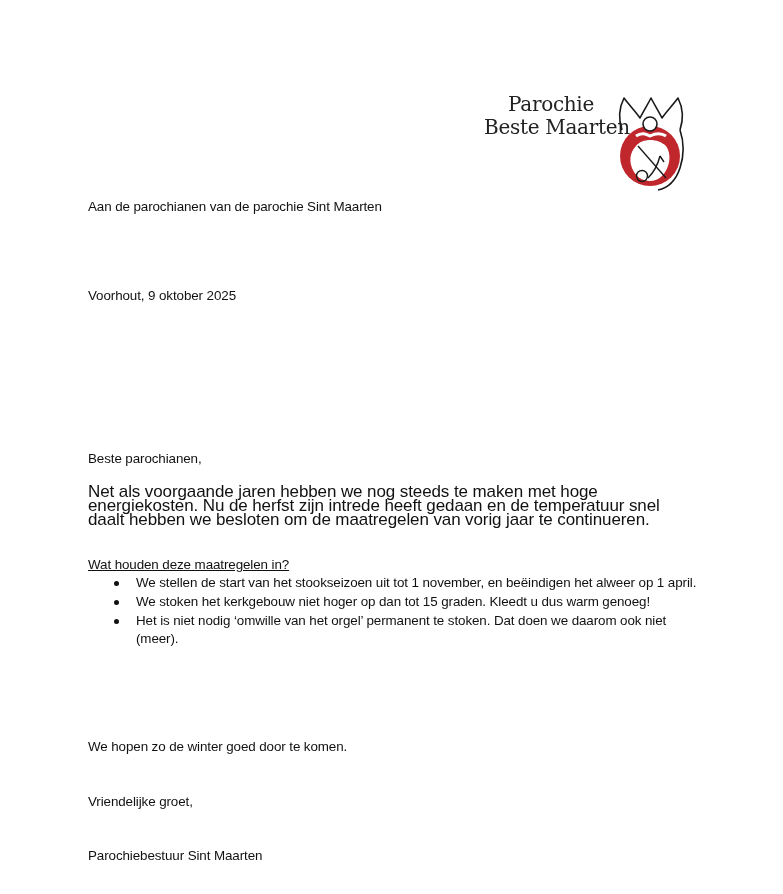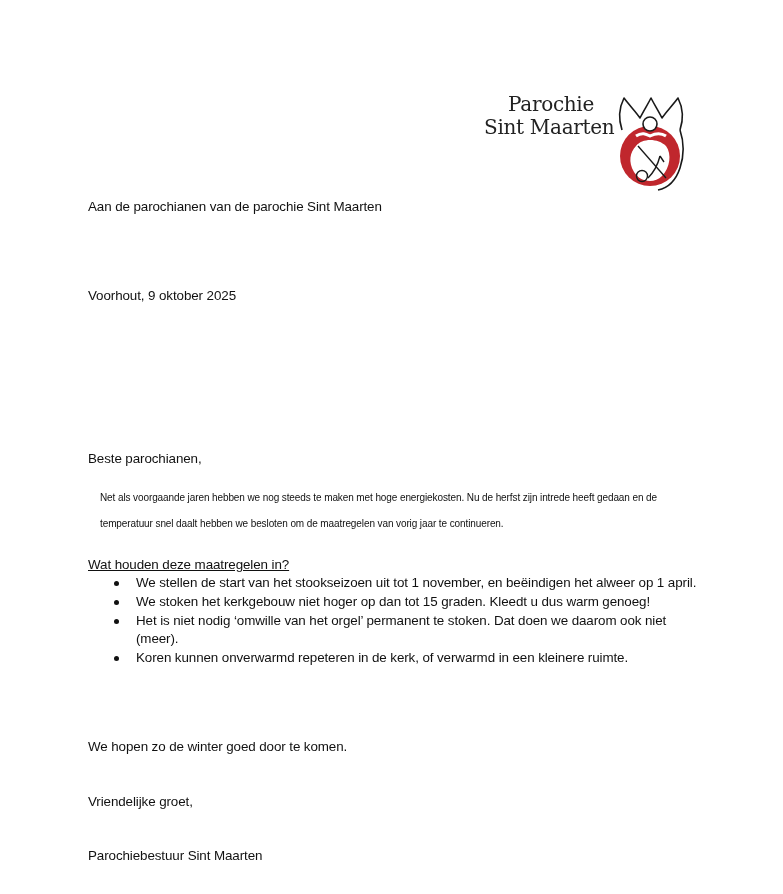--- a/index.html
+++ b/index.html
@@ -26,24 +26,24 @@
       font-size: 13.4px;
       line-height: 18px;
       white-space: nowrap;
       letter-spacing: -0.1px;
     }
     .bold { font-weight: bold; }
     .underline { text-decoration: underline; }
 
     .para {
       position: absolute;
-      left: 100px;
+      left: 88px;
       width: 610px;
-      font-size: 10px;
-      line-height: 26px;
+      font-size: 17px;
+      line-height: 14px;
       letter-spacing: -0.1px;
     }
 
     ul.bullets {
       position: absolute;
       left: 88px;
       top: 574px;
       width: 612px;
       margin: 0;
       padding: 0;
@@ -94,21 +94,21 @@
       height: 100px;
     }
   </style>
 </head>
 <body>
 
 <div class="page">
 
   <div class="logo">
     <div class="logo-text logo-line1">Parochie</div>
-    <div class="logo-text logo-line2">Sint Maarten</div>
+    <div class="logo-text logo-line2">Beste Maarten</div>
     <svg class="logo-mark" viewBox="0 0 74 100">
 
       <path d="M8 38 C4 26 6 14 10 6 C16 14 22 20 26 26 C30 18 34 12 37 6 C40 12 44 18 48 26 C52 20 58 14 64 6 C68 14 70 26 66 38" fill="none" stroke="#1a1a1a" stroke-width="1.6" stroke-linejoin="round"></path>
       <path d="M66 38 C70 50 70 64 66 76 C62 88 54 96 44 98" fill="none" stroke="#1a1a1a" stroke-width="1.6"></path>
 
       <circle cx="36" cy="64" r="30" fill="#c0272d"></circle>
 
       <path d="M22 54 C28 46 44 46 52 54 C58 62 56 76 48 84 C40 92 26 90 20 80 C14 70 16 60 22 54 Z" fill="#ffffff"></path>
 
       <circle cx="36" cy="32" r="7" fill="#ffffff" stroke="#1a1a1a" stroke-width="1.6"></circle>
@@ -139,24 +139,20 @@
       <span>We stellen de start van het stookseizoen uit tot 1 november, en beëindigen het alweer op 1 april.</span>
     </li>
     <li>
       <span class="bullet-dot"></span>
       <span>We stoken het kerkgebouw niet hoger op dan tot 15 graden. Kleedt u dus warm genoeg!</span>
     </li>
     <li>
       <span class="bullet-dot"></span>
       <span>Het is niet nodig ‘omwille van het orgel’ permanent te stoken. Dat doen we daarom ook niet (meer).</span>
     </li>
-    <li>
-      <span class="bullet-dot"></span>
-      <span>Koren kunnen onverwarmd repeteren in de kerk, of verwarmd in een kleinere ruimte.</span>
-    </li>
   </ul>
 
   <div class="txt" style="top:738px;">We hopen zo de winter goed door te komen.</div>
 
   <div class="txt" style="top:793px;">Vriendelijke groet,</div>
 
   <div class="txt" style="top:847px;">Parochiebestuur Sint Maarten</div>
 
 </div>
 

